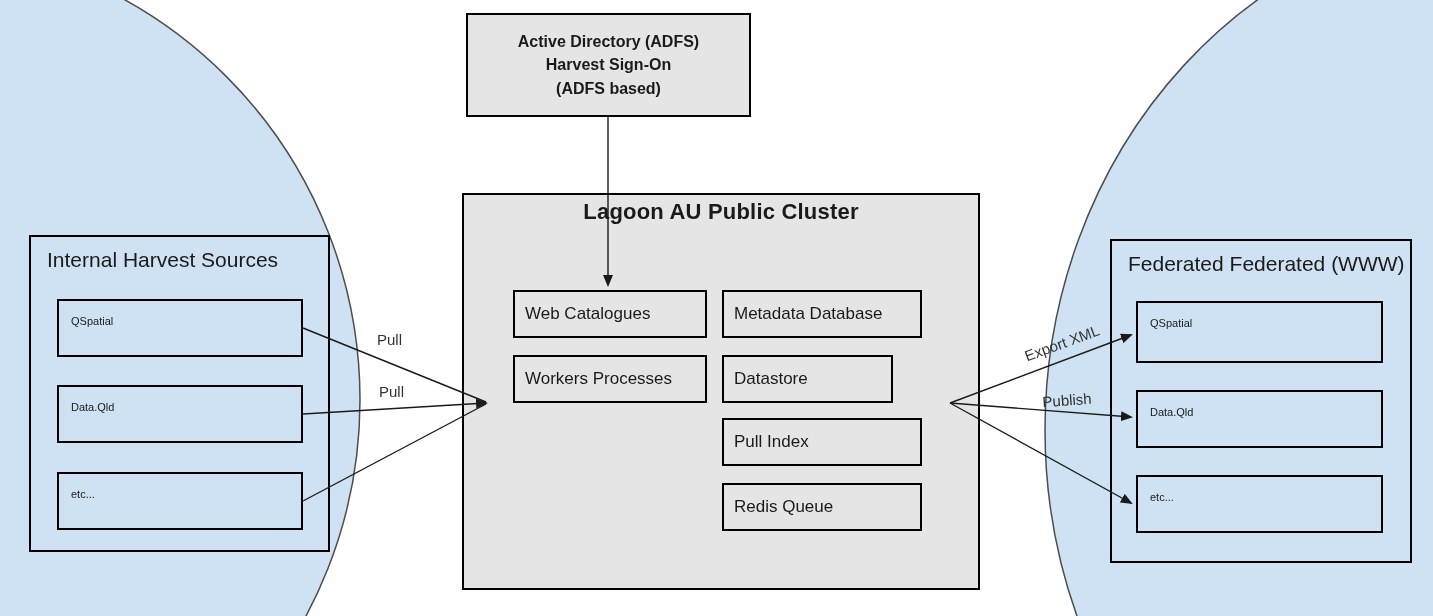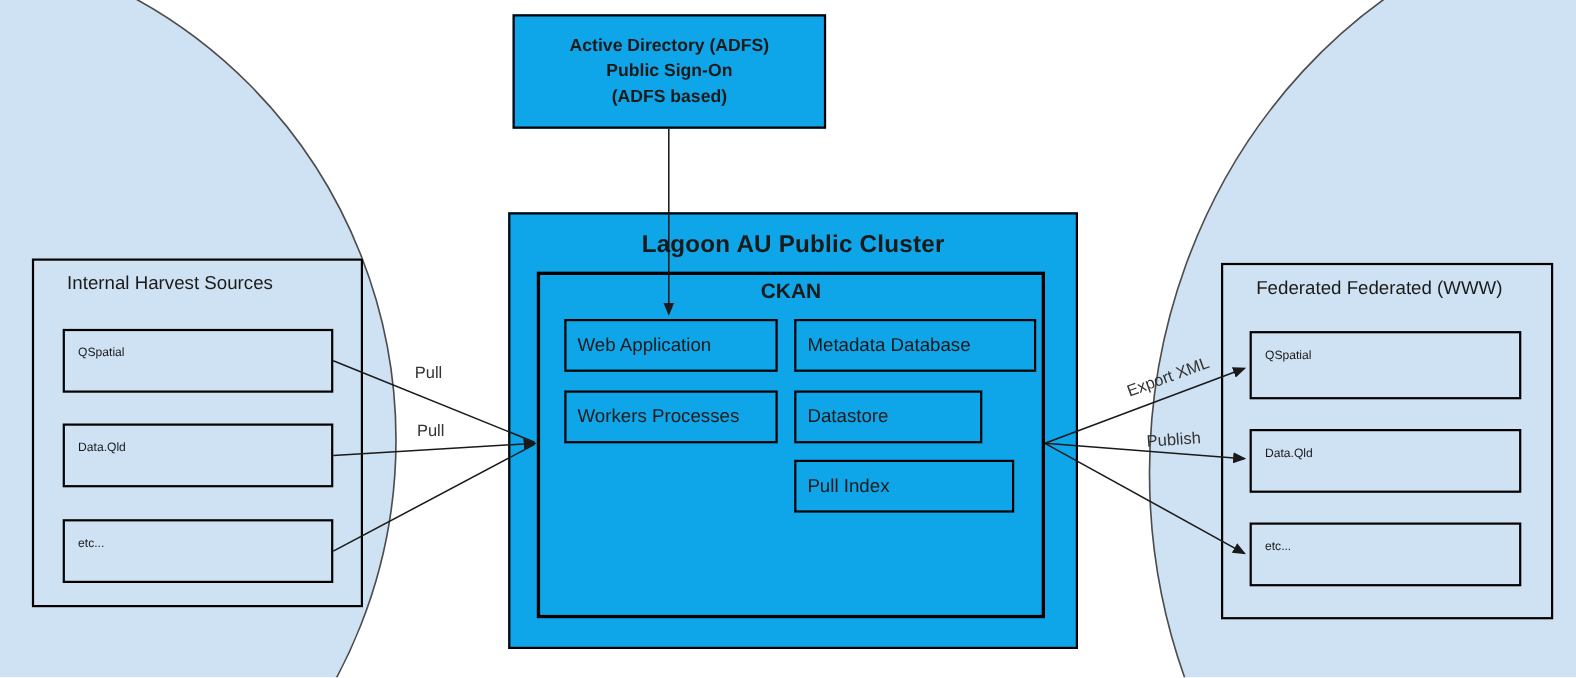--- a/index.html
+++ b/index.html
@@ -5,71 +5,71 @@
   html,body{margin:0;padding:0;background:#ffffff;}
   .canvas{
     position:relative;width:1433px;height:616px;overflow:hidden;
     background:#ffffff;
     font-family:"Liberation Sans","DejaVu Sans",sans-serif;
     color:#1a1a1a;
   }
   .layer{position:absolute;left:0;top:0;width:1433px;height:616px;}
   .connectors{pointer-events:none;z-index:3;}
   .shapes{z-index:0;}
-  .box{position:absolute;box-sizing:border-box;border:2px solid #000;background:#0ea5e9;z-index:1;}
+  .box{position:absolute;box-sizing:border-box;border:2px solid #000;background:#e5e5e5;z-index:1;}
   .bluebox{background:#cfe2f3;}
-  .titlebox-label{display:block;padding:11px 0 0 30px;font-size:17px;}
+  .titlebox-label{display:block;padding:11px 0 0 16px;font-size:21px;}
   .item-label{display:block;padding:14px 0 0 12px;font-size:11px;}
-  .cluster-title{display:block;text-align:center;padding-top:14px;font-size:22px;font-weight:bold;letter-spacing:.2px;}
+  .cluster-title{display:block;text-align:center;padding-top:4px;font-size:22px;font-weight:bold;letter-spacing:.2px;}
   .ckan-title{display:block;text-align:center;padding-top:5px;font-size:19px;font-weight:bold;}
   .comp{display:flex;align-items:center;padding-left:10px;font-size:17px;}
   .sso{display:flex;flex-direction:column;justify-content:center;align-items:center;
        text-align:center;font-weight:bold;font-size:16px;line-height:1.45;}
   .arrow-label{position:absolute;z-index:4;font-size:15px;color:#333;white-space:nowrap;}
   .rot{transform-origin:center;}
 </style>
 </head>
 <body>
 
 <div class="canvas">
 
   <svg class="layer shapes" viewBox="0 0 1433 616">
     <ellipse cx="-95" cy="400" rx="455" ry="457" fill="#cfe2f3" stroke="#4d4d4d" stroke-width="1.5"></ellipse>
     <ellipse cx="1520" cy="430" rx="475" ry="516" fill="#cfe2f3" stroke="#4d4d4d" stroke-width="1.5"></ellipse>
   </svg>
 
   <div class="box sso" style="left:466px;top:13px;width:285px;height:104px">
     <div>Active Directory (ADFS)</div>
-    <div>Public Sign-On</div>
+    <div>Harvest Sign-On</div>
     <div>(ADFS based)</div>
   </div>
 
   <div class="box" style="left:462px;top:193px;width:518px;height:397px">
     <span class="cluster-title">Lagoon AU Public Cluster</span>
   </div>
 
-  <div class="box" style="left:488px;top:247px;width:462px;height:315px;border-width:3px">
-    <span class="ckan-title">CKAN</span>
-  </div>
 
   <div class="box comp" style="left:513px;top:290px;width:194px;height:48px">
-    <span>Web Application</span>
+    <span>Web Catalogues</span>
   </div>
   <div class="box comp" style="left:513px;top:355px;width:194px;height:48px">
     <span>Workers Processes</span>
   </div>
 
-  <div class="box comp" style="left:722px;top:290px;width:220px;height:48px">
+  <div class="box comp" style="left:722px;top:290px;width:200px;height:48px">
     <span>Metadata Database</span>
   </div>
   <div class="box comp" style="left:722px;top:355px;width:171px;height:48px">
     <span>Datastore</span>
   </div>
   <div class="box comp" style="left:722px;top:418px;width:200px;height:48px">
     <span>Pull Index</span>
+  </div>
+  <div class="box comp" style="left:722px;top:483px;width:200px;height:48px">
+    <span>Redis Queue</span>
   </div>
 
   <div class="box bluebox" style="left:29px;top:235px;width:301px;height:317px">
     <span class="titlebox-label">Internal Harvest Sources</span>
   </div>
   <div class="box bluebox" style="left:57px;top:299px;width:246px;height:58px">
     <span class="item-label">QSpatial</span>
   </div>
   <div class="box bluebox" style="left:57px;top:385px;width:246px;height:58px">
     <span class="item-label">Data.Qld</span>

